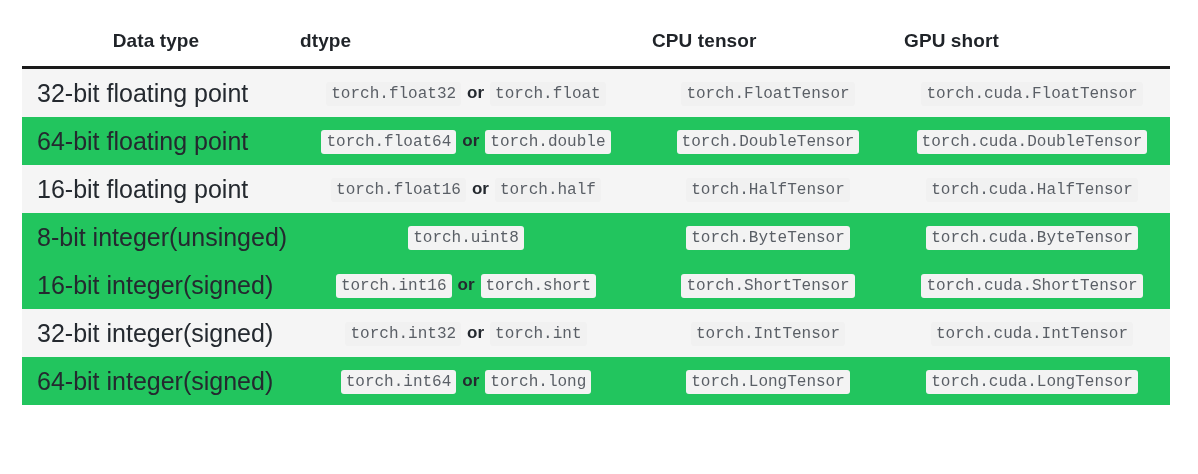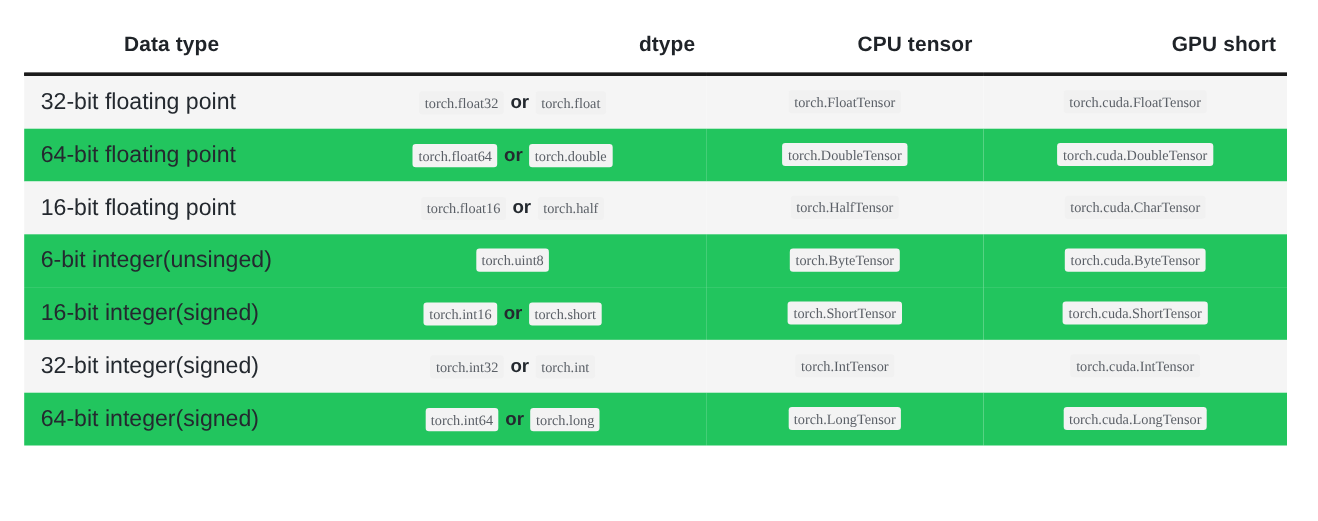--- a/index.html
+++ b/index.html
@@ -34,21 +34,21 @@
   table.dtype-table col.c0 { width: 268px; }
   table.dtype-table col.c1 { width: 352px; }
   table.dtype-table col.c2 { width: 252px; }
   table.dtype-table col.c3 { width: 276px; }
 
   thead th {
     font-family: "Liberation Sans", sans-serif;
     font-size: 19px;
     font-weight: bold;
     color: #1f2328;
-    text-align: right;
+    text-align: left;
     padding: 8px 10px 14px 10px;
     border-bottom: 3px solid #1a1a1a;
     vertical-align: bottom;
     letter-spacing: 0.1px;
   }
   thead th.col-datatype {
     text-align: center;
   }
 
   tbody tr { height: 48px; }
@@ -58,34 +58,34 @@
   tbody td {
     padding: 0 10px;
     vertical-align: middle;
     height: 48px;
     border: none;
   }
   td.col-datatype {
     text-align: left;
     padding-left: 15px;
     font-family: "Liberation Sans", sans-serif;
-    font-size: 21px;
+    font-size: 25px;
     color: #24292f;
     white-space: nowrap;
   }
   td.col-dtype,
   td.col-cpu,
   td.col-gpu {
     text-align: center;
     white-space: nowrap;
   }
 
   code.tok {
-    font-family: Liberation Serif, serif;
-    font-size: 13px;
+    font-family: Liberation Mono, monospace;
+    font-size: 16px;
     color: #5a5f66;
     background: #f3f3f3;
     padding: 3px 5px;
     border-radius: 3px;
     white-space: pre;
   }
   tbody tr.odd code.tok {
     background: #f1f1f1;
   }
   .orword {
@@ -126,24 +126,24 @@
           <tr class="even">
             <td class="col-datatype">64-bit floating point</td>
             <td class="col-dtype"><code class="tok">torch.float64</code><span class="orword">or</span><code class="tok">torch.double</code></td>
             <td class="col-cpu"><code class="tok">torch.DoubleTensor</code></td>
             <td class="col-gpu"><code class="tok">torch.cuda.DoubleTensor</code></td>
           </tr>
           <tr class="odd">
             <td class="col-datatype">16-bit floating point</td>
             <td class="col-dtype"><code class="tok">torch.float16</code><span class="orword">or</span><code class="tok">torch.half</code></td>
             <td class="col-cpu"><code class="tok">torch.HalfTensor</code></td>
-            <td class="col-gpu"><code class="tok">torch.cuda.CharTensor</code></td>
+            <td class="col-gpu"><code class="tok">torch.cuda.HalfTensor</code></td>
           </tr>
           <tr class="even">
-            <td class="col-datatype">6-bit integer(unsinged)</td>
+            <td class="col-datatype">8-bit integer(unsinged)</td>
             <td class="col-dtype"><code class="tok">torch.uint8</code></td>
             <td class="col-cpu"><code class="tok">torch.ByteTensor</code></td>
             <td class="col-gpu"><code class="tok">torch.cuda.ByteTensor</code></td>
           </tr>
           <tr class="even">
             <td class="col-datatype">16-bit integer(signed)</td>
             <td class="col-dtype"><code class="tok">torch.int16</code><span class="orword">or</span><code class="tok">torch.short</code></td>
             <td class="col-cpu"><code class="tok">torch.ShortTensor</code></td>
             <td class="col-gpu"><code class="tok">torch.cuda.ShortTensor</code></td>
           </tr>

